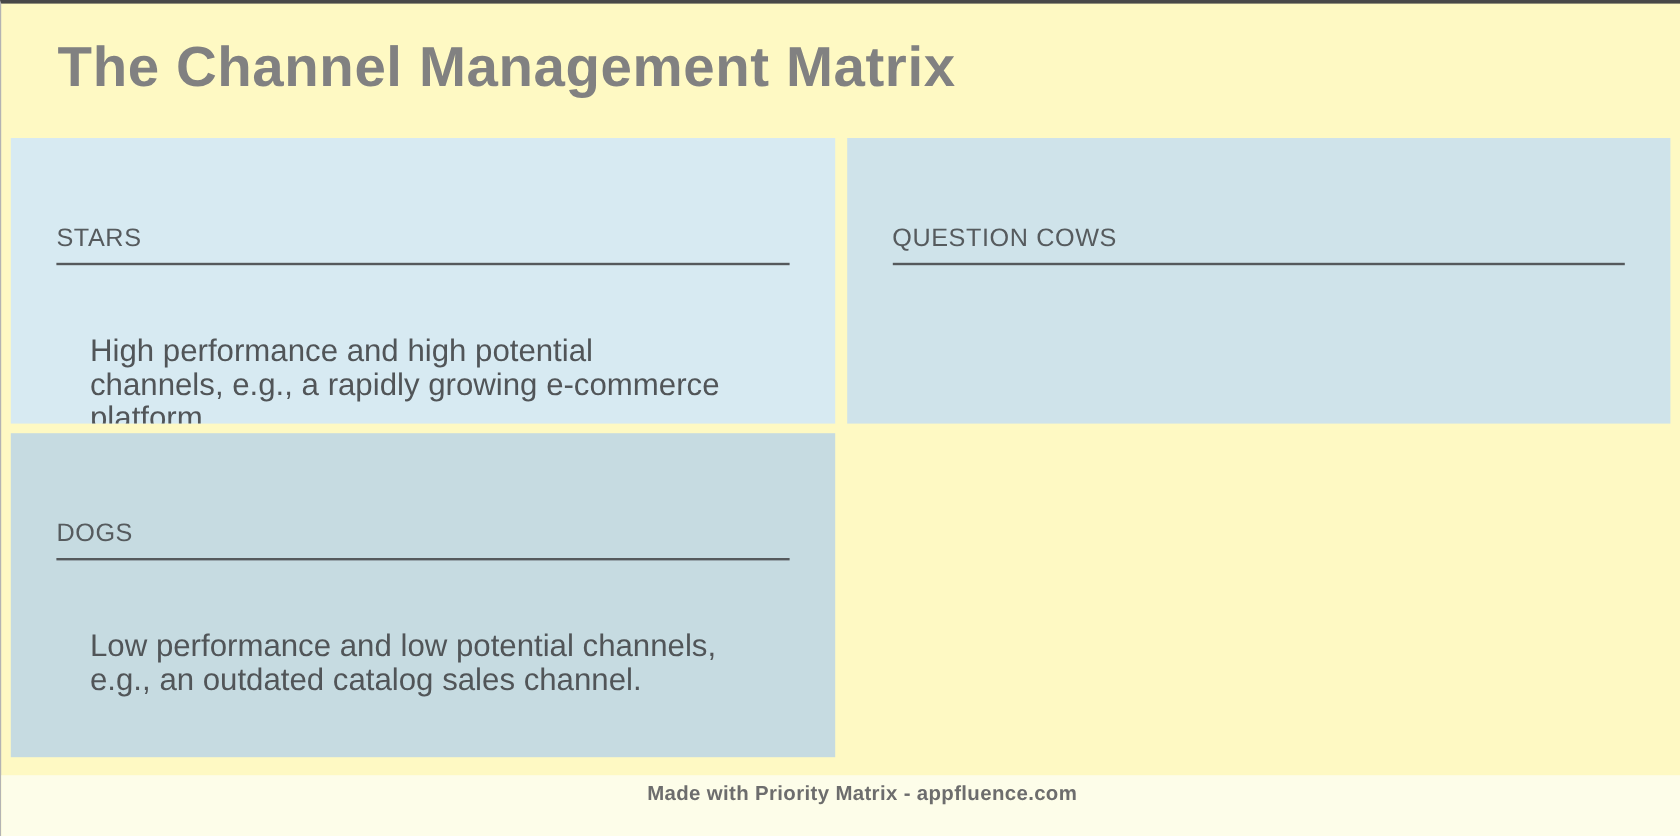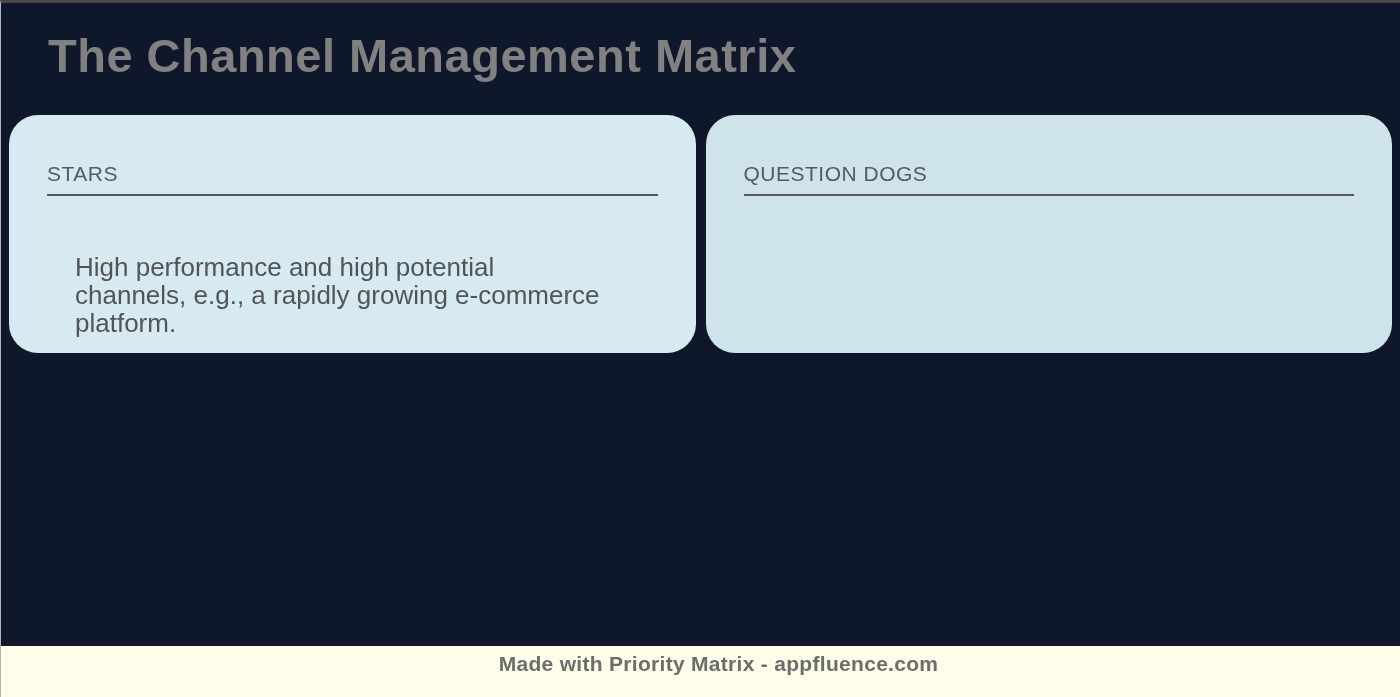--- a/index.html
+++ b/index.html
@@ -4,21 +4,21 @@
 <style>
   * { margin: 0; padding: 0; box-sizing: border-box; }
   html, body { width: 1400px; height: 697px; }
   body {
     font-family: "Liberation Sans", "DejaVu Sans", sans-serif;
     background: #ffffff;
   }
   .page {
     width: 1400px;
     height: 697px;
-    background: #0f172a;
+    background: #fef9c3;
     border-top: 3px solid #484848;
     border-left: 1px solid #b3b3b3;
     display: flex;
     flex-direction: column;
     overflow: hidden;
   }
   .title-bar {
     padding: 27px 0 0 47px;
     height: 112px;
     flex: 0 0 auto;
@@ -33,23 +33,22 @@
   .matrix-grid {
     margin: 0 8px;
     flex: 0 0 auto;
     display: grid;
     grid-template-columns: 1fr 1fr;
     grid-template-rows: 238px 270px;
     column-gap: 10px;
     row-gap: 8px;
   }
   .quadrant {
-    padding-top: 47px;
+    padding-top: 72px;
     overflow: hidden;
-    border-radius: 29px;
   }
   .q-title {
     margin: 0 38px;
     font-size: 21px;
     font-weight: normal;
     color: #565b5e;
     letter-spacing: 0.5px;
     padding-bottom: 9px;
     border-bottom: 2px solid #55595c;
     line-height: 1.1;
@@ -63,21 +62,21 @@
   }
   .footer {
     margin-top: 15px;
     flex: 1 1 auto;
     display: flex;
     justify-content: center;
     align-items: flex-start;
     padding-top: 6px;
   }
   .footer-credit {
-    font-size: 21px;
+    font-size: 17px;
     font-weight: bold;
     letter-spacing: 0.3px;
     margin-left: 36px;
   }
 </style>
 </head>
 <body>
 
 <div class="page">
 
@@ -86,24 +85,28 @@
   </div>
 
   <div class="matrix-grid">
 
     <section class="quadrant" style="background-color: rgb(215, 234, 242);">
       <h2 class="q-title">STARS</h2>
       <p class="q-desc">High performance and high potential channels, e.g., a rapidly growing e-commerce platform.</p>
     </section>
 
     <section class="quadrant" style="background-color: rgb(207, 227, 234);">
-      <h2 class="q-title">QUESTION DOGS</h2>
+      <h2 class="q-title">QUESTION COWS</h2>
     </section>
 
 
+    <section class="quadrant" style="background-color: rgb(198, 219, 225);">
+      <h2 class="q-title">DOGS</h2>
+      <p class="q-desc">Low performance and low potential channels, e.g., an outdated catalog sales channel.</p>
+    </section>
 
   </div>
 
   <div class="footer" style="background-color: rgb(253, 253, 233);">
     <span class="footer-credit" style="color: rgb(109, 109, 109);">Made with Priority Matrix - appfluence.com</span>
   </div>
 
 </div>
 
 </body></html>

